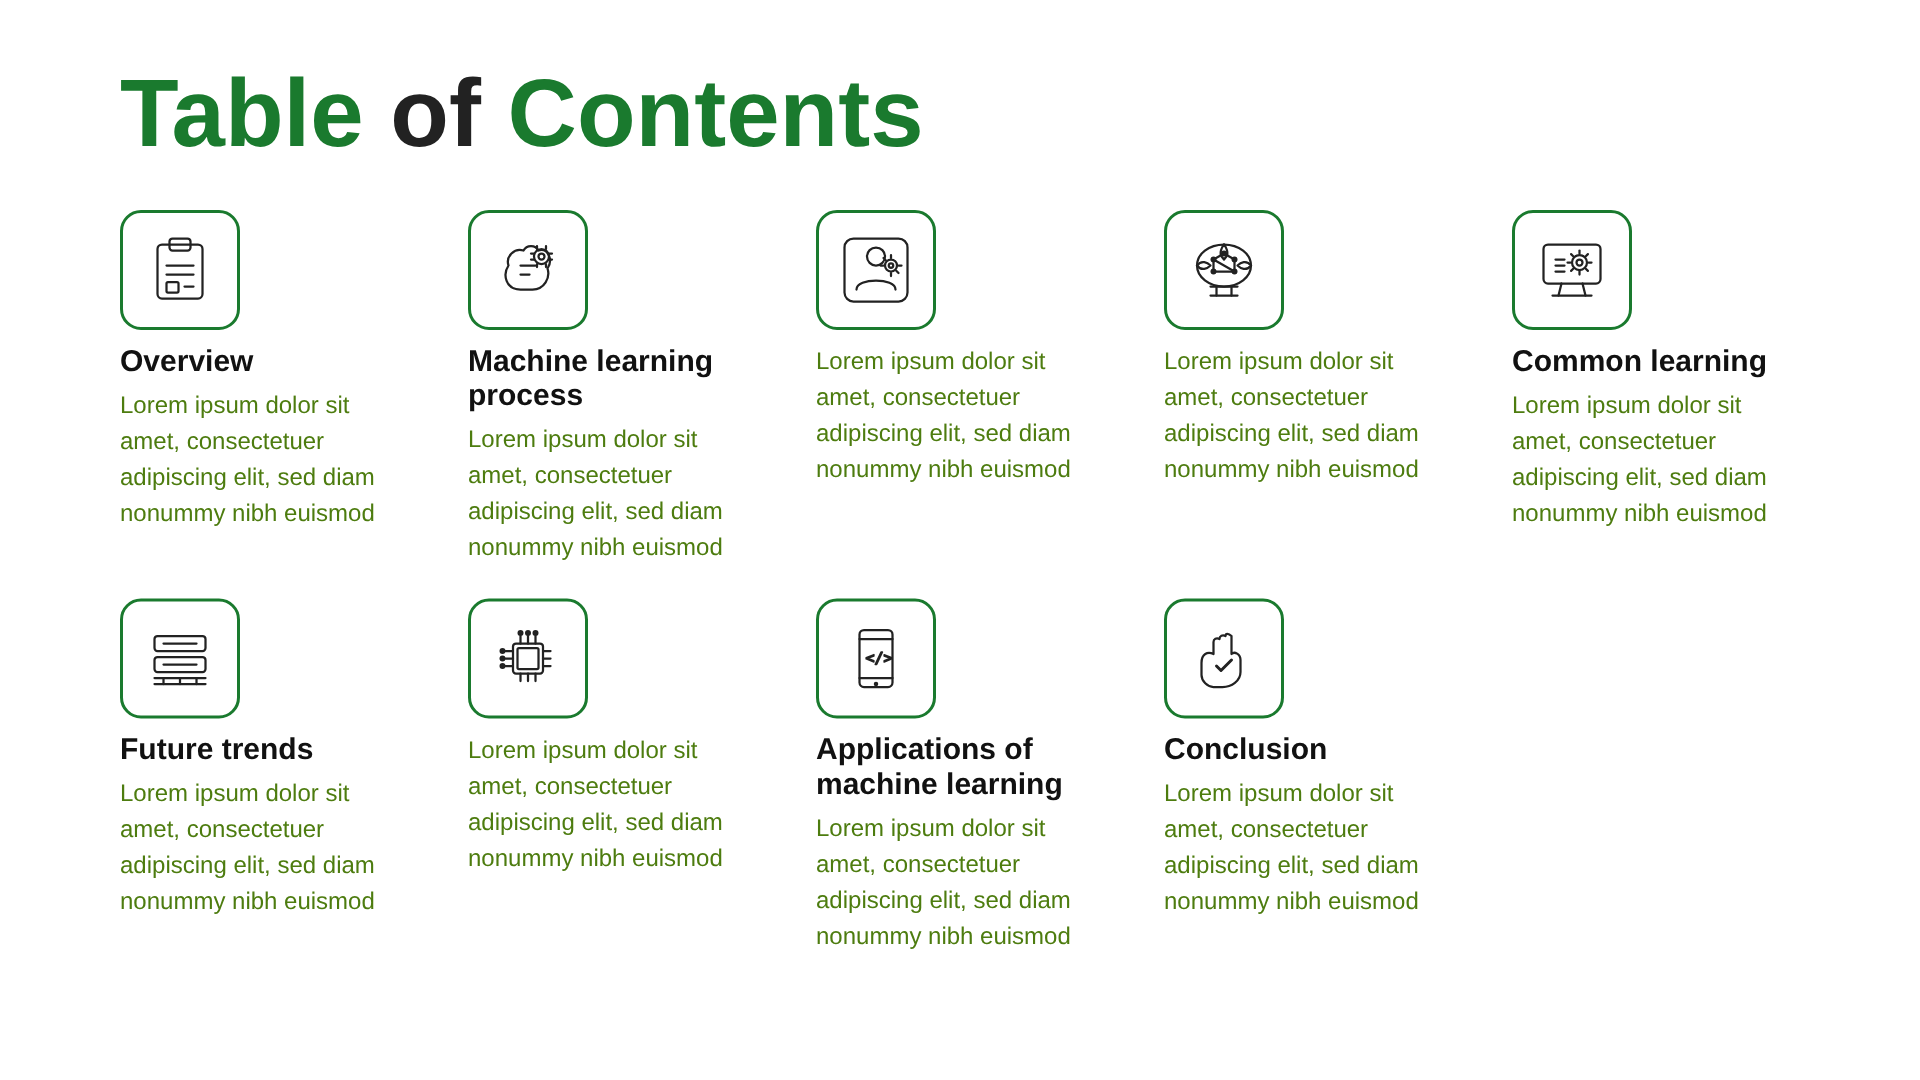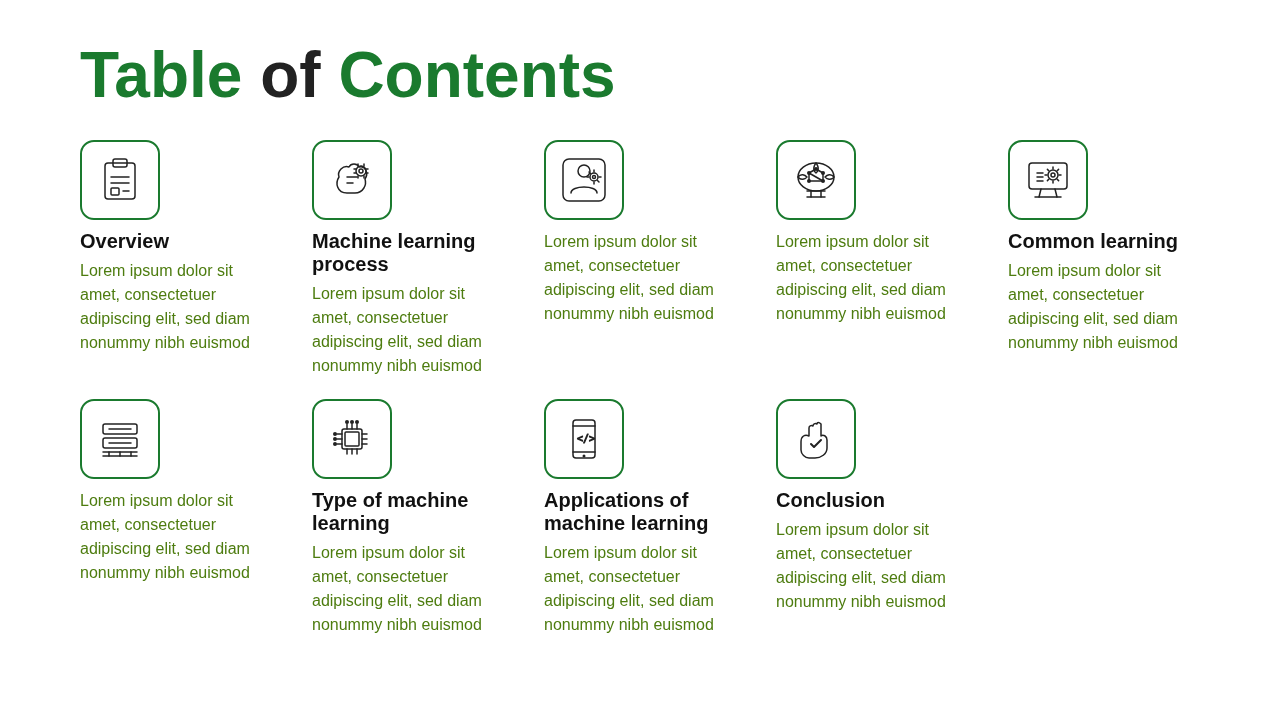--- a/index.html
+++ b/index.html
@@ -177,20 +177,21 @@
     <rect x="8" y="10" width="34" height="10" rx="2"></rect>
     <rect x="8" y="24" width="34" height="10" rx="2"></rect>
     <line x1="14" y1="15" x2="36" y2="15"></line>
     <line x1="14" y1="29" x2="36" y2="29"></line>
     <path d="M8 38 L42 38 M8 42 L42 42"></path>
     <line x1="14" y1="38" x2="14" y2="42"></line>
     <line x1="25" y1="38" x2="25" y2="42"></line>
     <line x1="36" y1="38" x2="36" y2="42"></line>
   </svg>
     </div>
+    <div class="card-title">Future trends</div>
     <div class="card-desc">Lorem ipsum dolor sit amet, consectetuer adipiscing elit, sed diam nonummy  nibh euismod</div>
   </div>
     <div class="card">
     <div class="icon-box">
       <svg viewBox="0 0 50 50">
     <rect x="15" y="15" width="20" height="20" rx="2"></rect>
     <rect x="18" y="18" width="14" height="14" rx="1"></rect>
     <line x1="20" y1="10" x2="20" y2="15"></line>
     <line x1="25" y1="10" x2="25" y2="15"></line>
     <line x1="30" y1="10" x2="30" y2="15"></line>
@@ -204,21 +205,20 @@
     <line x1="35" y1="25" x2="40" y2="25"></line>
     <line x1="35" y1="30" x2="40" y2="30"></line>
     <circle cx="20" cy="8" r="2" fill="#222" stroke="none"></circle>
     <circle cx="25" cy="8" r="2" fill="#222" stroke="none"></circle>
     <circle cx="30" cy="8" r="2" fill="#222" stroke="none"></circle>
     <circle cx="8" cy="20" r="2" fill="#222" stroke="none"></circle>
     <circle cx="8" cy="25" r="2" fill="#222" stroke="none"></circle>
     <circle cx="8" cy="30" r="2" fill="#222" stroke="none"></circle>
   </svg>
     </div>
-    <div class="card-title">Type of machine learning</div>
     <div class="card-desc">Lorem ipsum dolor sit amet, consectetuer adipiscing elit, sed diam nonummy  nibh euismod</div>
   </div>
     <div class="card">
     <div class="icon-box">
       <svg viewBox="0 0 50 50">
     <rect x="14" y="6" width="22" height="38" rx="3"></rect>
     <line x1="14" y1="12" x2="36" y2="12"></line>
     <line x1="14" y1="38" x2="36" y2="38"></line>
     <circle cx="25" cy="42" r="1.5" fill="#222" stroke="none"></circle>
     <text x="18" y="28" font-size="10" stroke-width="1" font-family="monospace">&lt;/&gt;</text>

